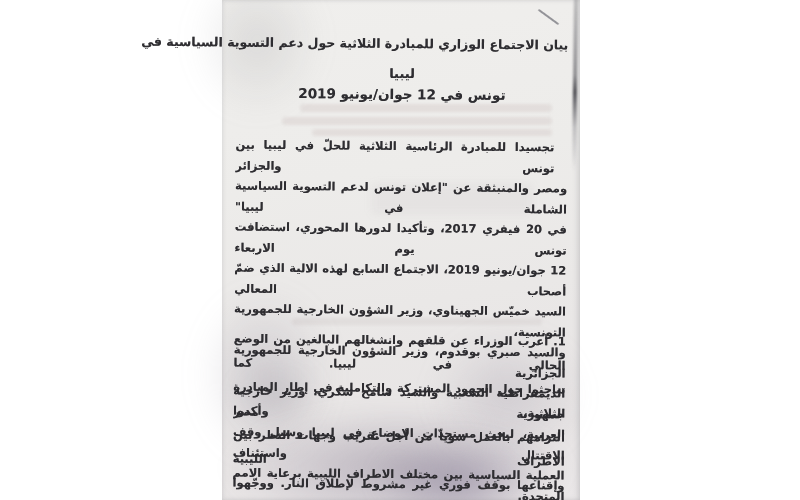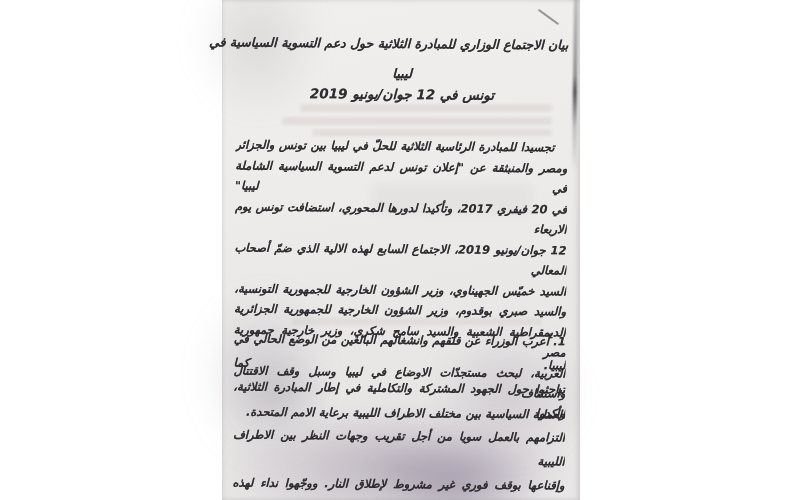--- a/index.html
+++ b/index.html
@@ -4,21 +4,20 @@
 <style>
   html,body{margin:0;padding:0;background:#ffffff;}
   .stage{
     position:relative;width:800px;height:500px;background:#ffffff;
     overflow:hidden;font-family:"DejaVu Sans",sans-serif;
   }
   .paper{
     position:absolute;left:222px;top:0;width:358px;height:500px;
     background:linear-gradient(170deg,#f0efed 0%,#edecea 35%,#eae8e7 60%,#e7e4e4 85%,#eae7e8 100%);
     box-shadow:inset -3px 0 6px -2px rgba(120,120,125,.35), inset 2px 0 5px -2px rgba(140,140,142,.25);
-    font-style:italic;
   }
   .blob{position:absolute;border-radius:50%;pointer-events:none;}
   .b1{left:6px;top:408px;width:340px;height:120px;filter:blur(9px);
       background:radial-gradient(ellipse at 50% 50%, rgba(148,138,156,.55), rgba(148,138,156,0) 72%);}
   .b2{left:150px;top:438px;width:170px;height:85px;filter:blur(11px);
       background:radial-gradient(ellipse at 50% 50%, rgba(130,120,146,.5), rgba(130,120,146,0) 70%);}
   .b3{left:-22px;top:290px;width:130px;height:170px;filter:blur(14px);
       background:radial-gradient(ellipse at 50% 50%, rgba(150,144,158,.30), rgba(150,144,158,0) 72%);}
   .b4{left:210px;top:330px;width:150px;height:130px;filter:blur(13px);
       background:radial-gradient(ellipse at 50% 50%, rgba(158,150,166,.32), rgba(158,150,166,0) 72%);}

